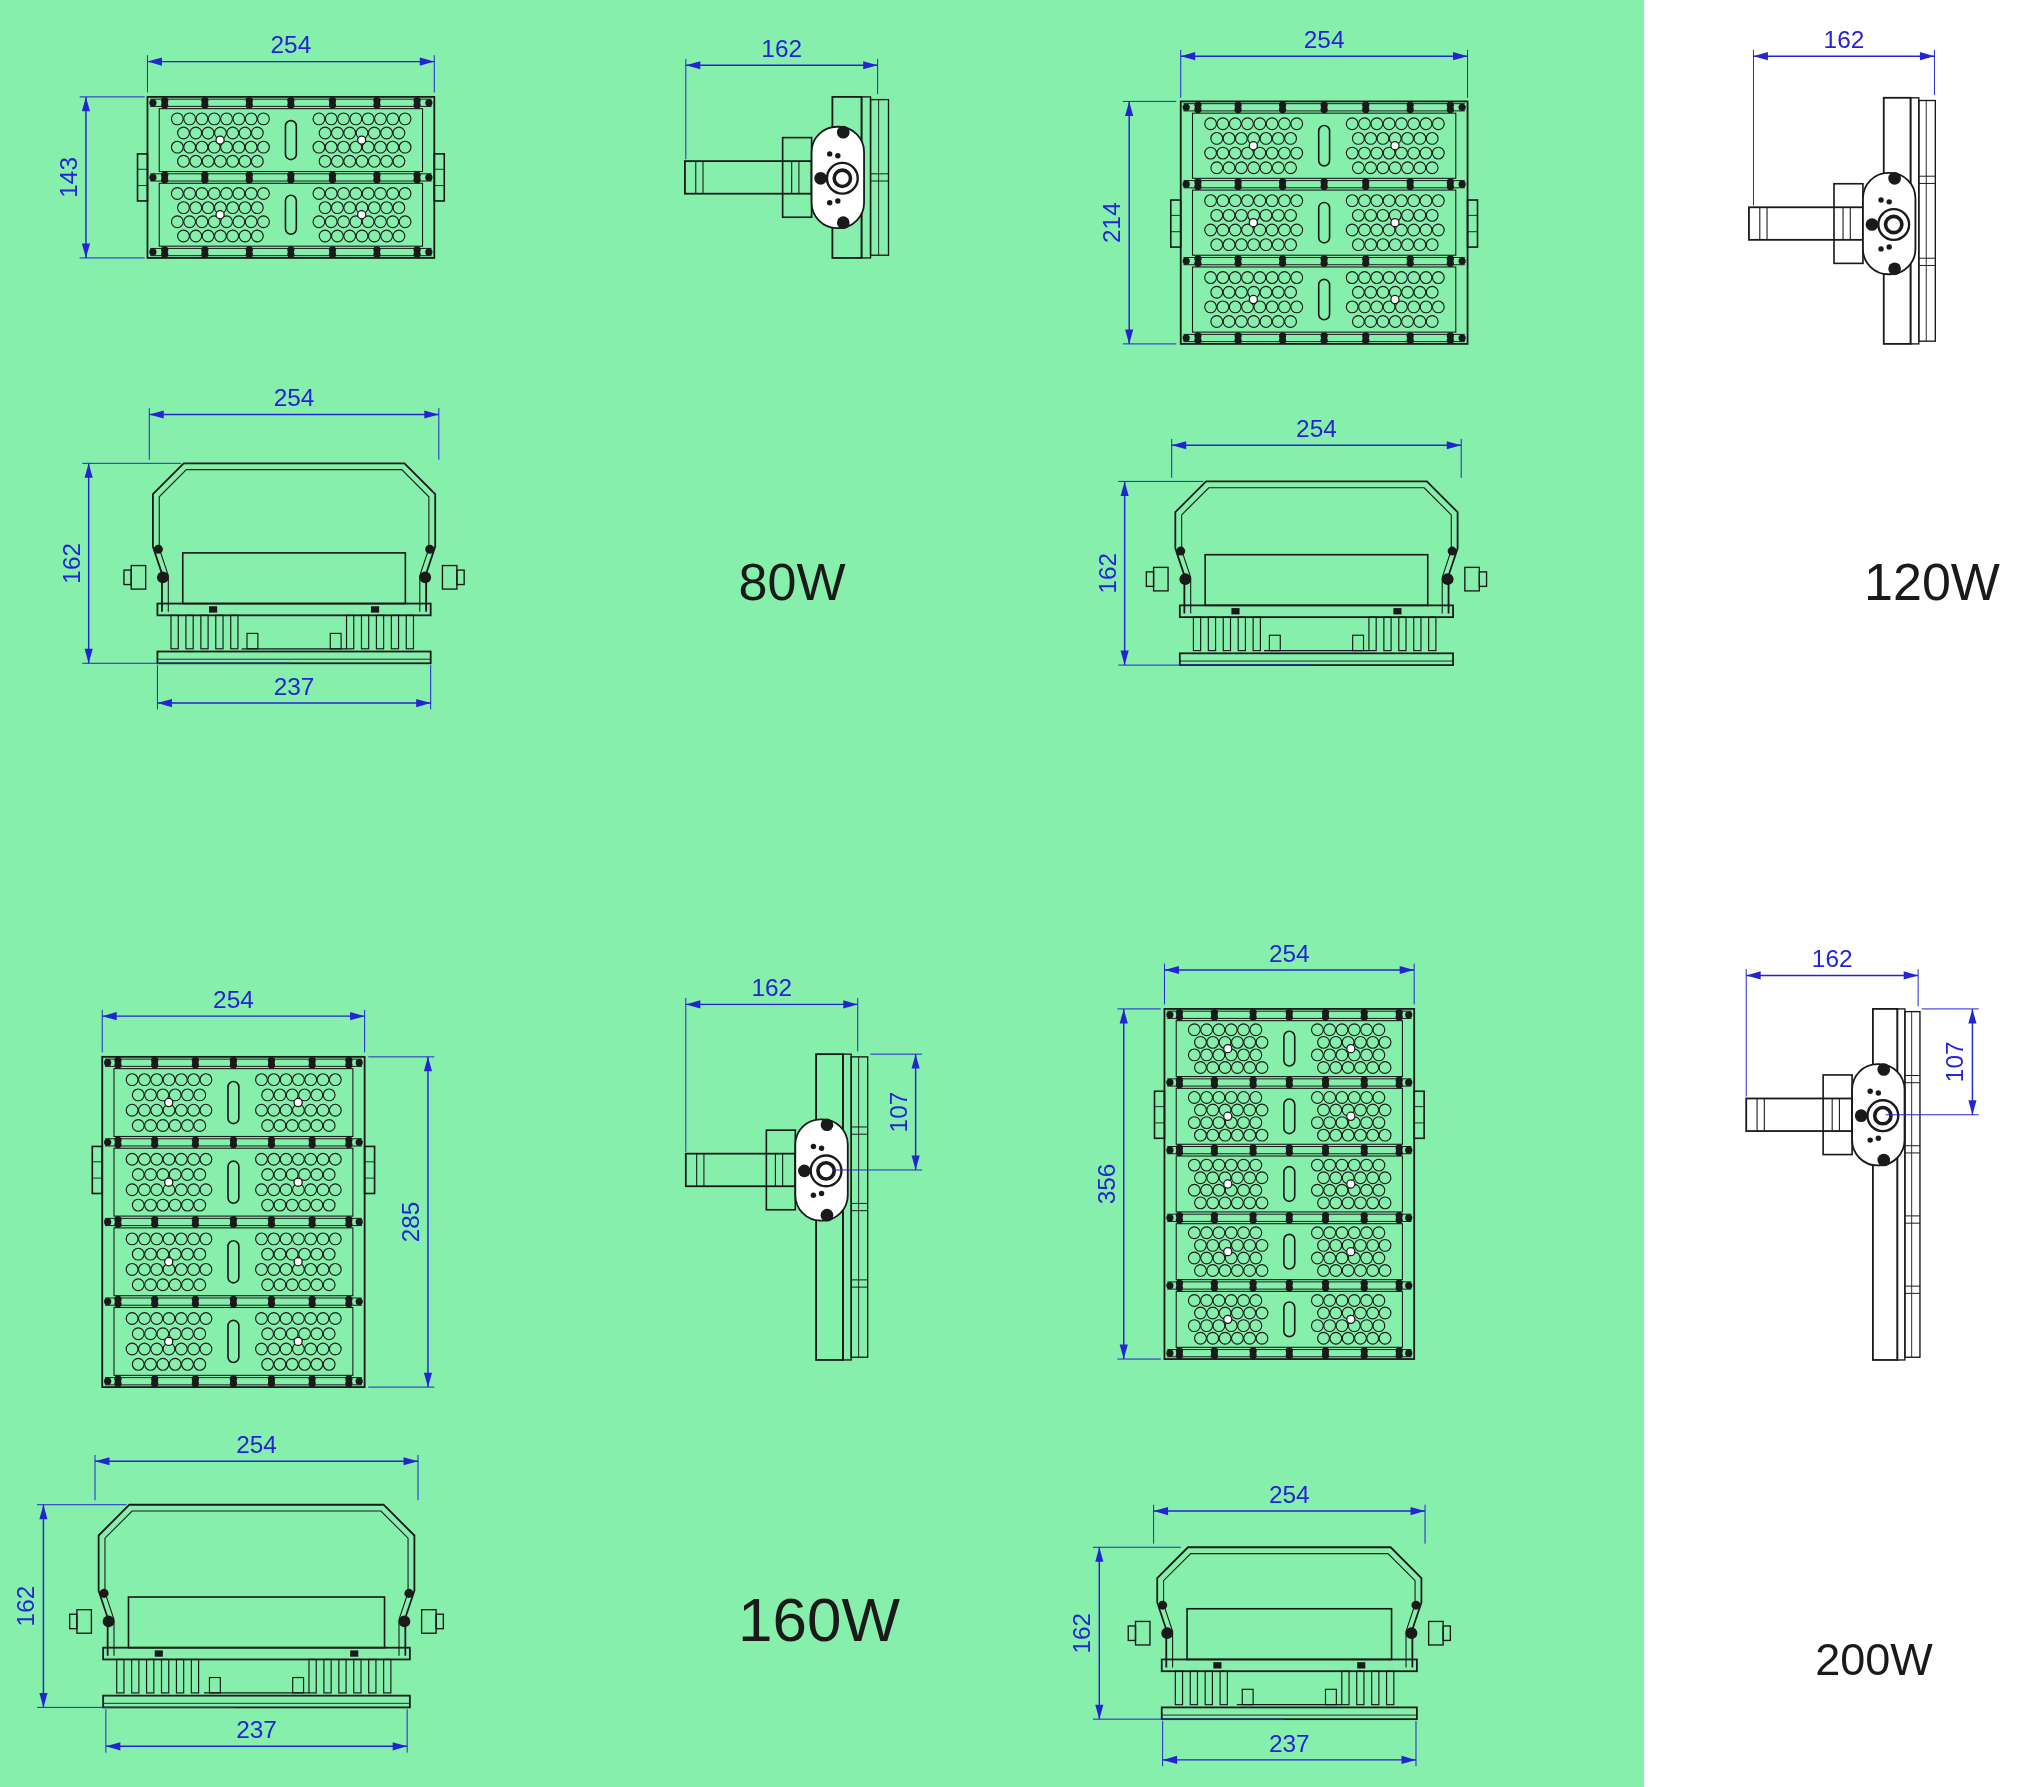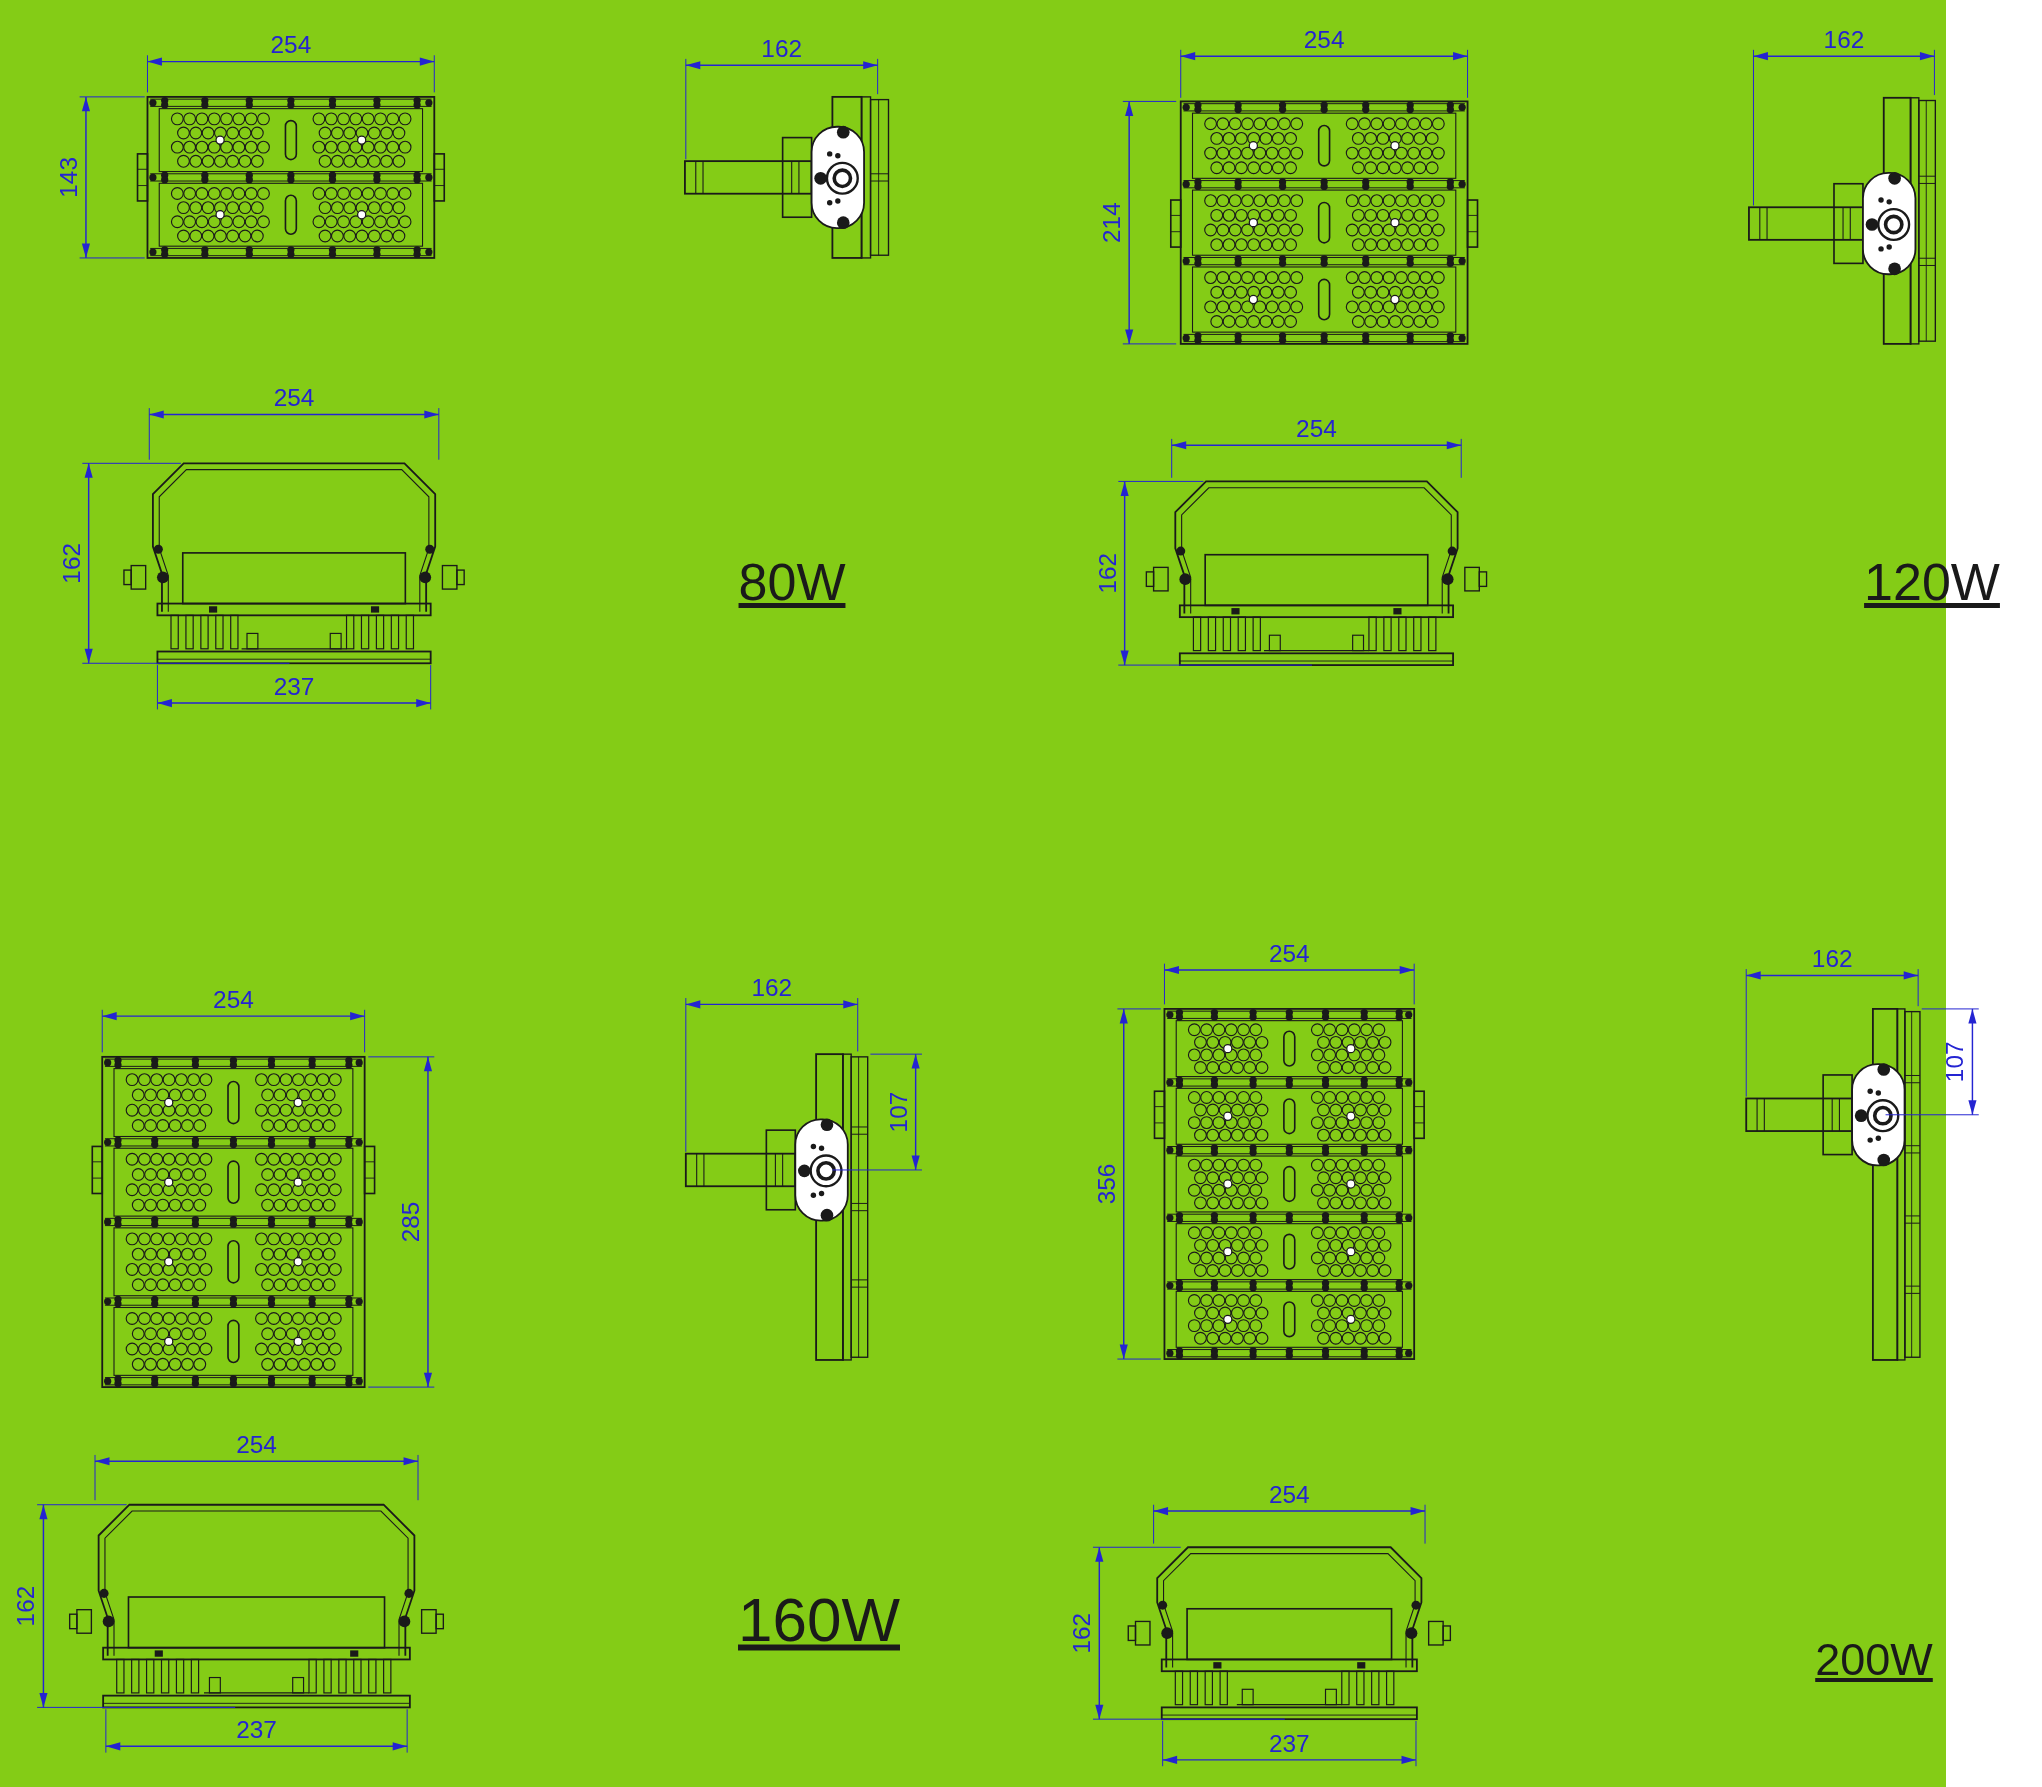--- a/index.html
+++ b/index.html
@@ -1,21 +1,21 @@
 <!DOCTYPE html>
 <html style="font-size:14.5px"><head>
 <meta charset="utf-8">
 <style>
   html,body{margin:0;padding:0;background:#ffffff;}
   body{width:2043px;height:1788px;position:relative;overflow:hidden;
        font-family:"Liberation Sans", sans-serif;}
-  .canvas{position:absolute;left:0;top:0;width:1946px;height:1788px;background:#84cc16;}
+  .canvas{position:absolute;left:0;top:0;width:1644px;height:1788px;background:#86efac;}
   svg{position:absolute;left:0;top:0;}
   .watt-label{position:absolute;transform:translate(-50%,-50%);color:#1a1a1a;
-              font-family:"Liberation Sans", sans-serif;white-space:nowrap;text-decoration:underline;}
+              font-family:"Liberation Sans", sans-serif;white-space:nowrap;}
   text{font-family:"Liberation Sans", sans-serif;}
 </style>
 </head>
 <body>
 
 <div class="canvas">
   <svg id="drawing" width="2043" height="1788" viewBox="0 0 2258 1976">
     <g id="g-80w-front">
         <rect x="163" y="107" width="317" height="178" fill="none" stroke="#1a1a1a" stroke-width="2" rx="0"></rect>
         <line x1="166" y1="109.5" x2="477" y2="109.5" stroke="#1a1a1a" stroke-width="1.1"></line>

